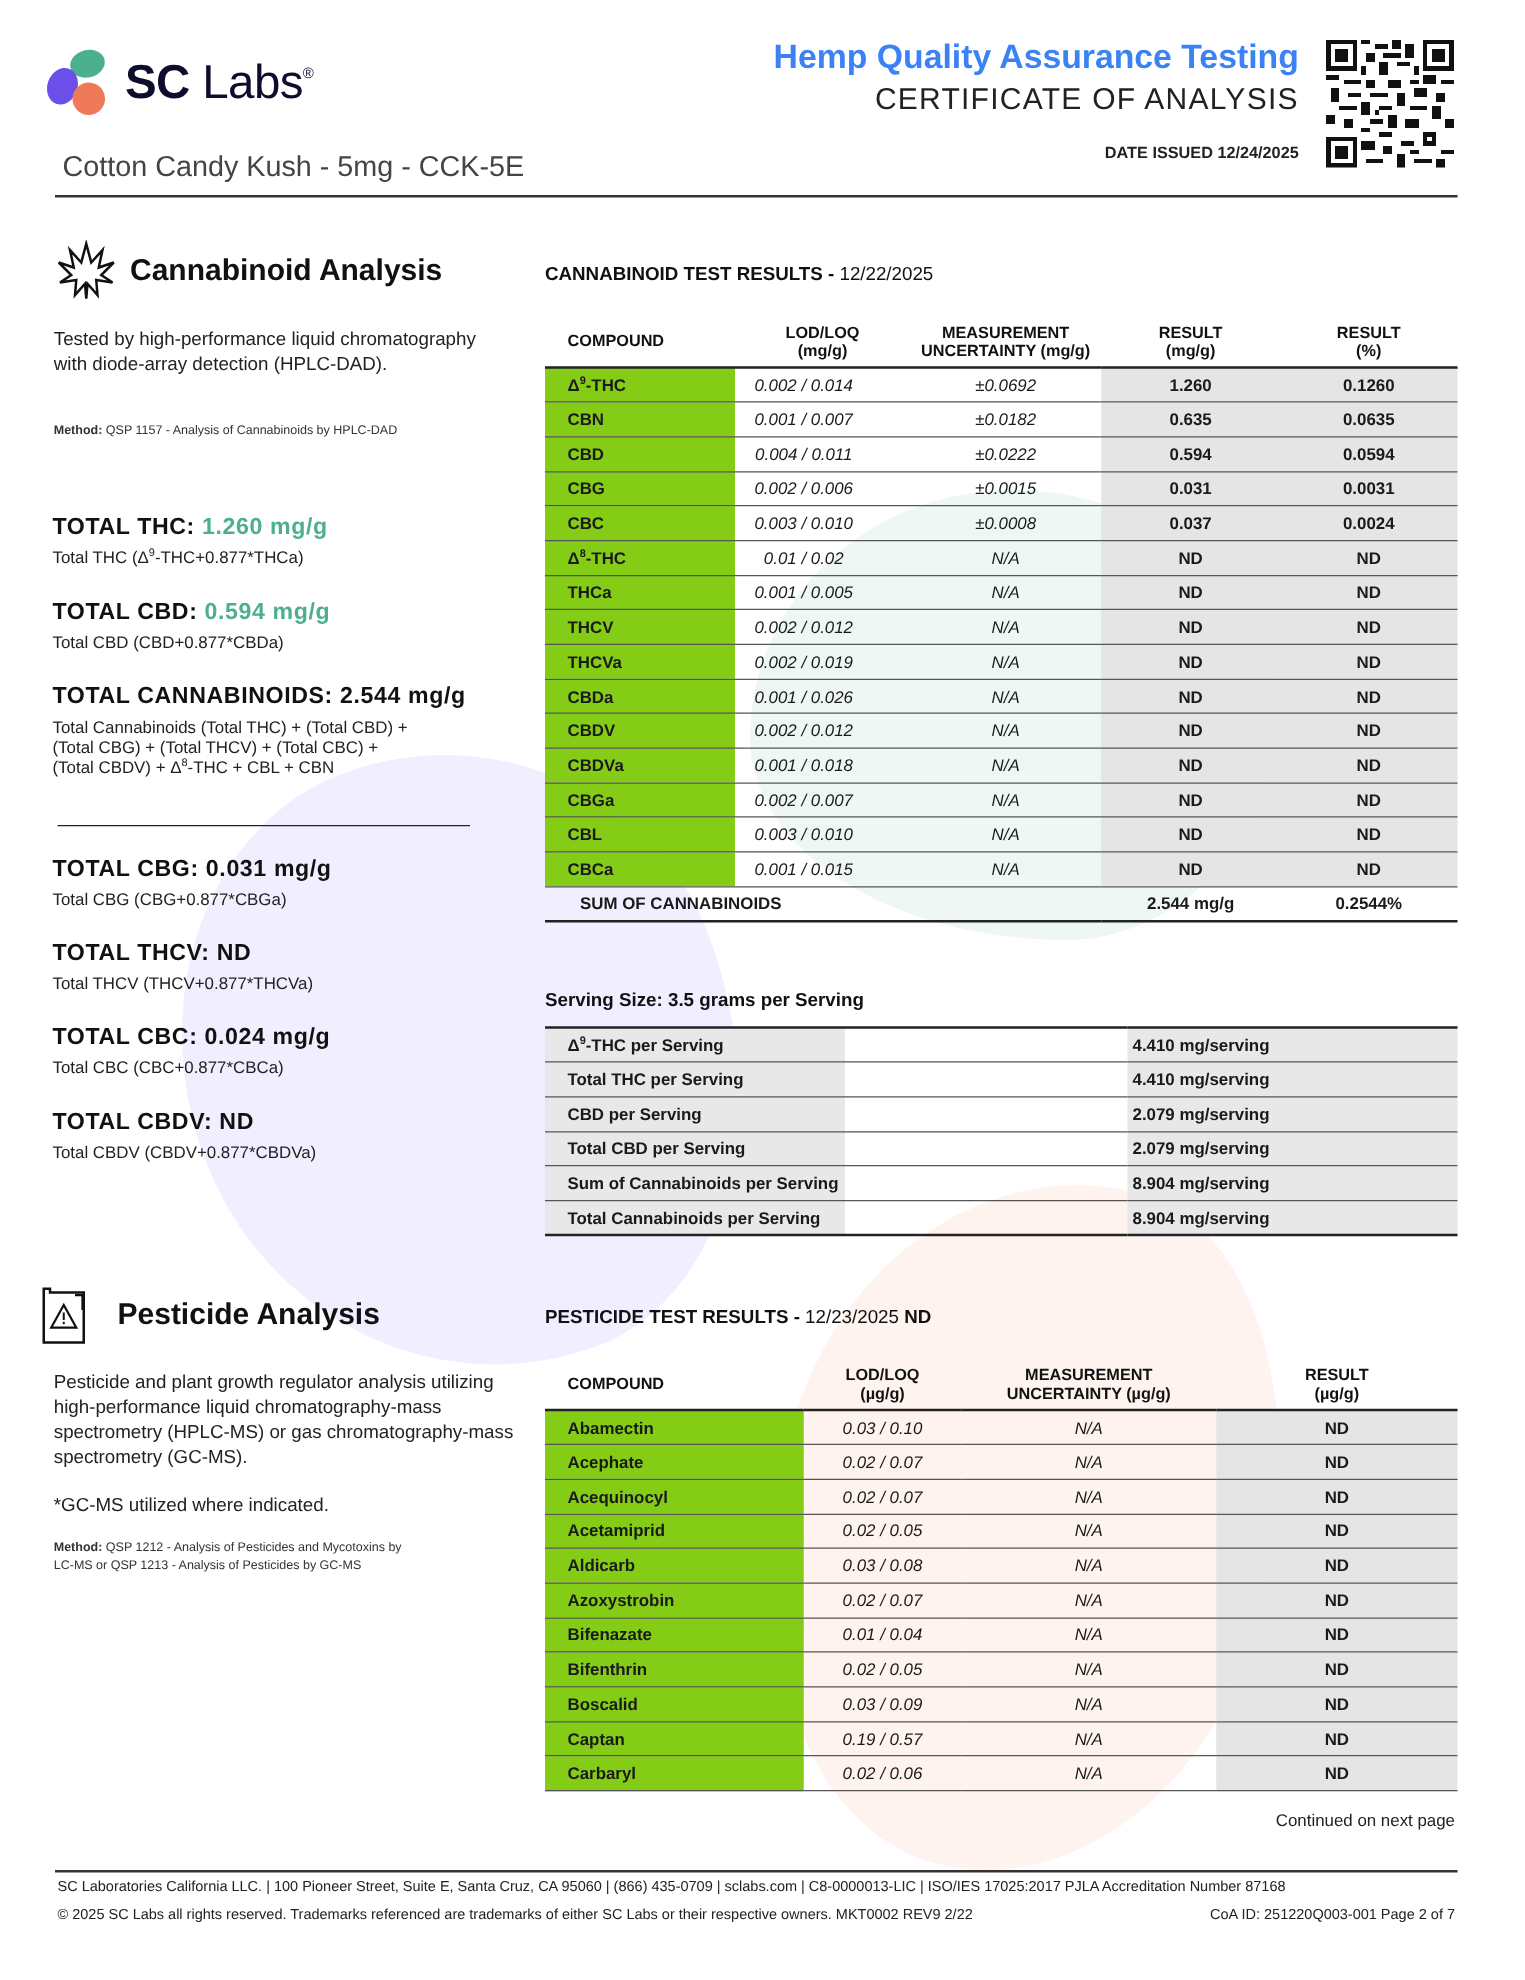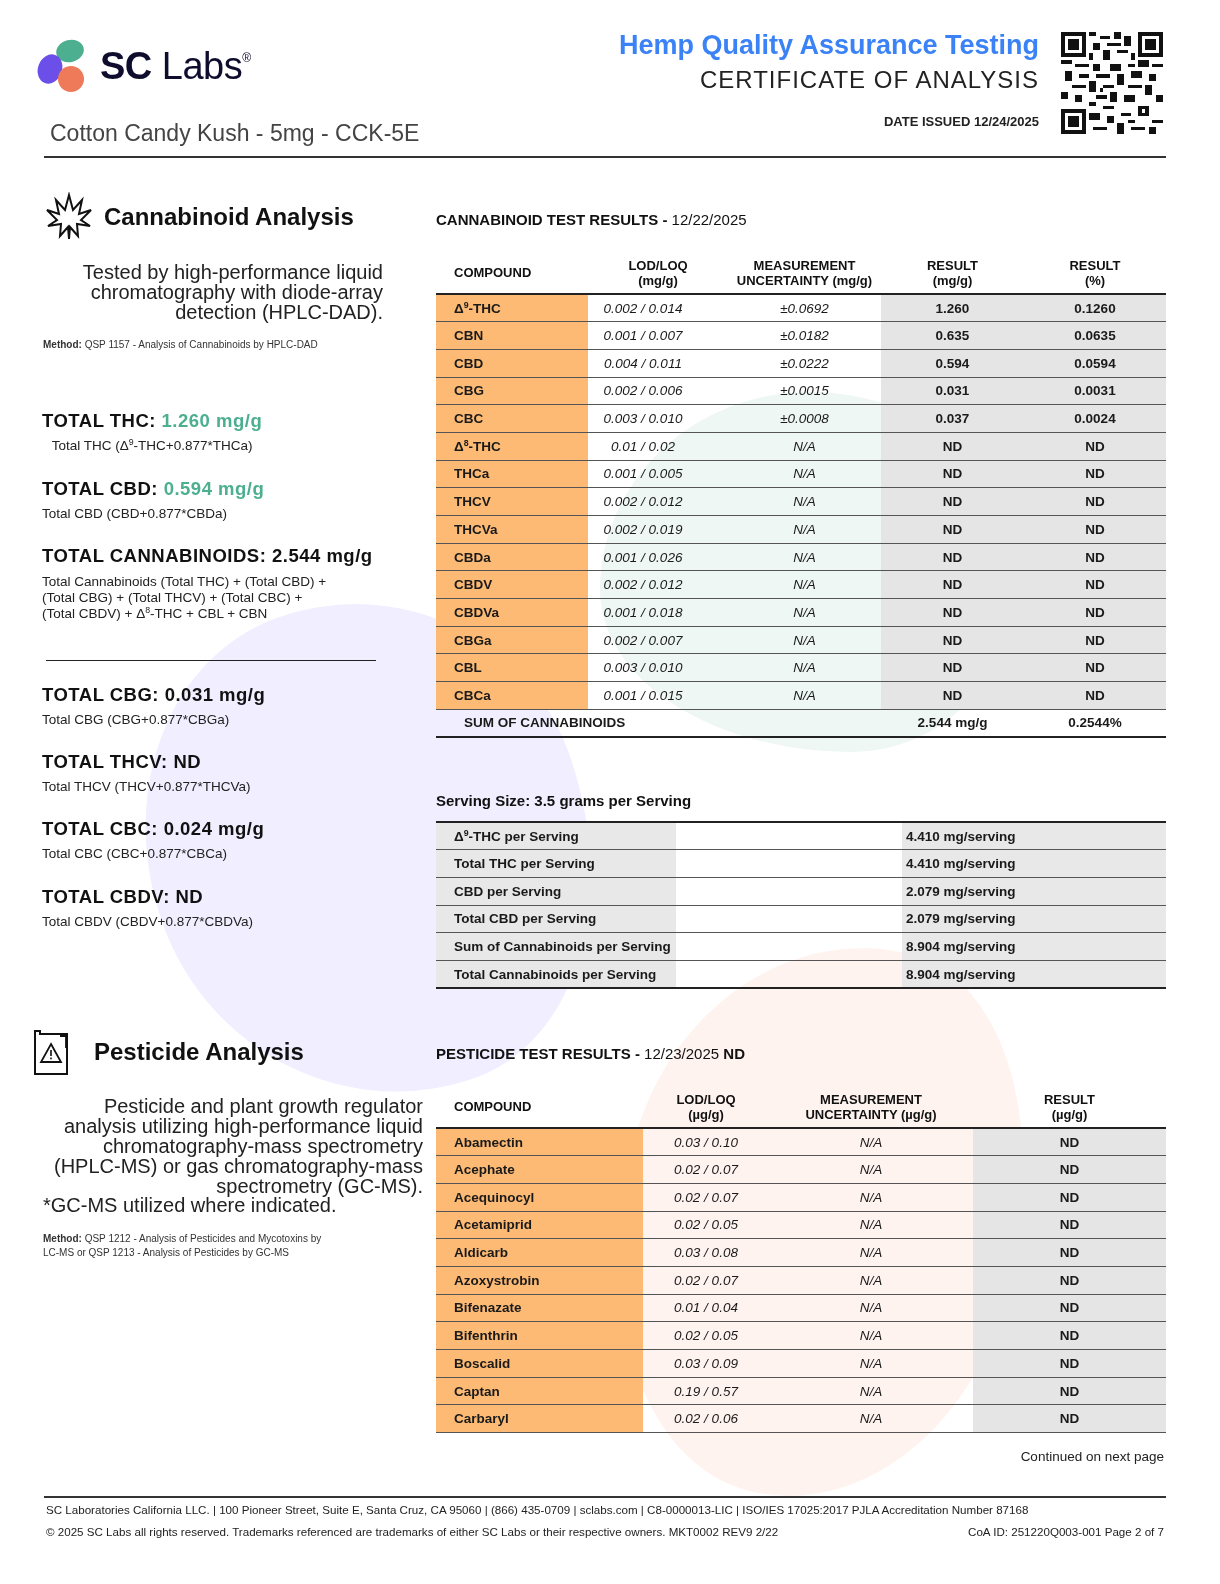--- a/index.html
+++ b/index.html
@@ -31,40 +31,40 @@
   .coa-title { right: 181px; top: 66px; font-size: 24px; color: #222; letter-spacing: 1px; text-align: right; white-space: nowrap; }
   .date-issued { right: 181px; top: 114px; font-size: 13px; font-weight: bold; color: #222; text-align: right; white-space: nowrap; }
 
   .qr { left: 1060px; top: 32px; width: 104px; height: 102px; }
 
   .header-rule { left: 44px; top: 156px; width: 1122px; height: 2px; background: #333; }
 
   
   .sec-head { display: flex; align-items: center; }
   .sec-head .sec-title { font-size: 24px; font-weight: bold; color: #111; margin-left: 10px; }
-  .desc { font-size: 20px; line-height: 20px; color: #222; text-align: right; }
+  .desc { font-size: 15px; line-height: 20px; color: #222; }
   .method { font-size: 10px; color: #333; }
   .method b { font-weight: bold; }
 
   .total-h { font-size: 18.5px; font-weight: bold; color: #111; letter-spacing: 0.5px; white-space: nowrap; }
   .total-h .green { color: #4caf8f; }
   .total-sub { font-size: 13.5px; color: #222; line-height: 16px; }
   sup { font-size: 0.65em; line-height: 0; }
 
   .left-rule { left: 46px; top: 660px; width: 330px; height: 1px; background: #222; }
 
   
   .tbl-title { font-size: 15px; font-weight: bold; color: #111; white-space: nowrap; }
   .tbl-title .nb { font-weight: normal; }
 
   table.res { border-collapse: collapse; position: absolute; font-family: "Liberation Sans", sans-serif; }
   table.res th { font-size: 13px; font-weight: bold; color: #111; text-align: center; line-height: 15px; vertical-align: middle; }
   table.res th.left { text-align: left; padding-left: 18px; }
   table.res td { height: 27.7px; font-size: 13.5px; border-bottom: 1.5px solid #555; vertical-align: middle; }
-  table.res td.cname { font-weight: bold; padding-left: 18px; background: #fdba74; }
+  table.res td.cname { font-weight: bold; padding-left: 18px; background: #84cc16; }
   table.res td.lod { font-style: italic; text-align: center; padding-right: 30px; }
   table.res td.unc { font-style: italic; text-align: center; }
   table.res td.rv { font-weight: bold; text-align: center; background: #e5e5e5; }
   table.res tr.hdr-row th { border-bottom: 2px solid #222; height: 42px; }
   table.res tr.sum td { font-weight: bold; background: transparent; border-bottom: 2px solid #222; }
 
   table.serv { border-collapse: collapse; position: absolute; }
   table.serv td { height: 27.7px; font-size: 13.5px; font-weight: bold; border-bottom: 1.5px solid #555; vertical-align: middle; }
   table.serv tr:first-child td { border-top: 2px solid #222; }
   table.serv tr:last-child td { border-bottom: 2px solid #222; }
@@ -169,21 +169,21 @@
 <div class="abs sec-head" style="left:44px; top:192px;">
   <svg width="50" height="50" viewBox="0 0 50 50">
     <path d="M25 3 L29 18 L38 8 L35 22 L47 18 L37 28 L46 34 L33 32 L34 44 L26 35 L25 47 L24 35 L16 44 L17 32 L4 34 L13 28 L3 18 L15 22 L12 8 L21 18 Z" fill="none" stroke="#111" stroke-width="2" stroke-linejoin="miter"></path>
   </svg>
   <span class="sec-title">Cannabinoid Analysis</span>
 </div>
 
 <div class="abs desc" style="left:43px; top:262px; width:340px;">Tested by high-performance liquid chromatography with diode-array detection (HPLC-DAD).</div>
 <div class="abs method" style="left:43px; top:339px;"><b>Method:</b><span> QSP 1157 - Analysis of Cannabinoids by HPLC-DAD</span></div>
 
-<div class="abs" style="left:42px; top:410px;text-align:center;">
+<div class="abs" style="left:42px; top:410px;">
   <div class="total-h"><span>TOTAL THC: </span><span class="green">1.260 mg/g</span></div>
   <div class="total-sub" style="margin-top:6px;"><span>Total THC (Δ</span><sup>9</sup><span>-THC+0.877*THCa)</span></div>
 </div>
 
 <div class="abs" style="left:42px; top:478px;">
   <div class="total-h"><span>TOTAL CBD: </span><span class="green">0.594 mg/g</span></div>
   <div class="total-sub" style="margin-top:6px;">Total CBD (CBD+0.877*CBDa)</div>
 </div>
 
 <div class="abs" style="left:42px; top:545px;">

